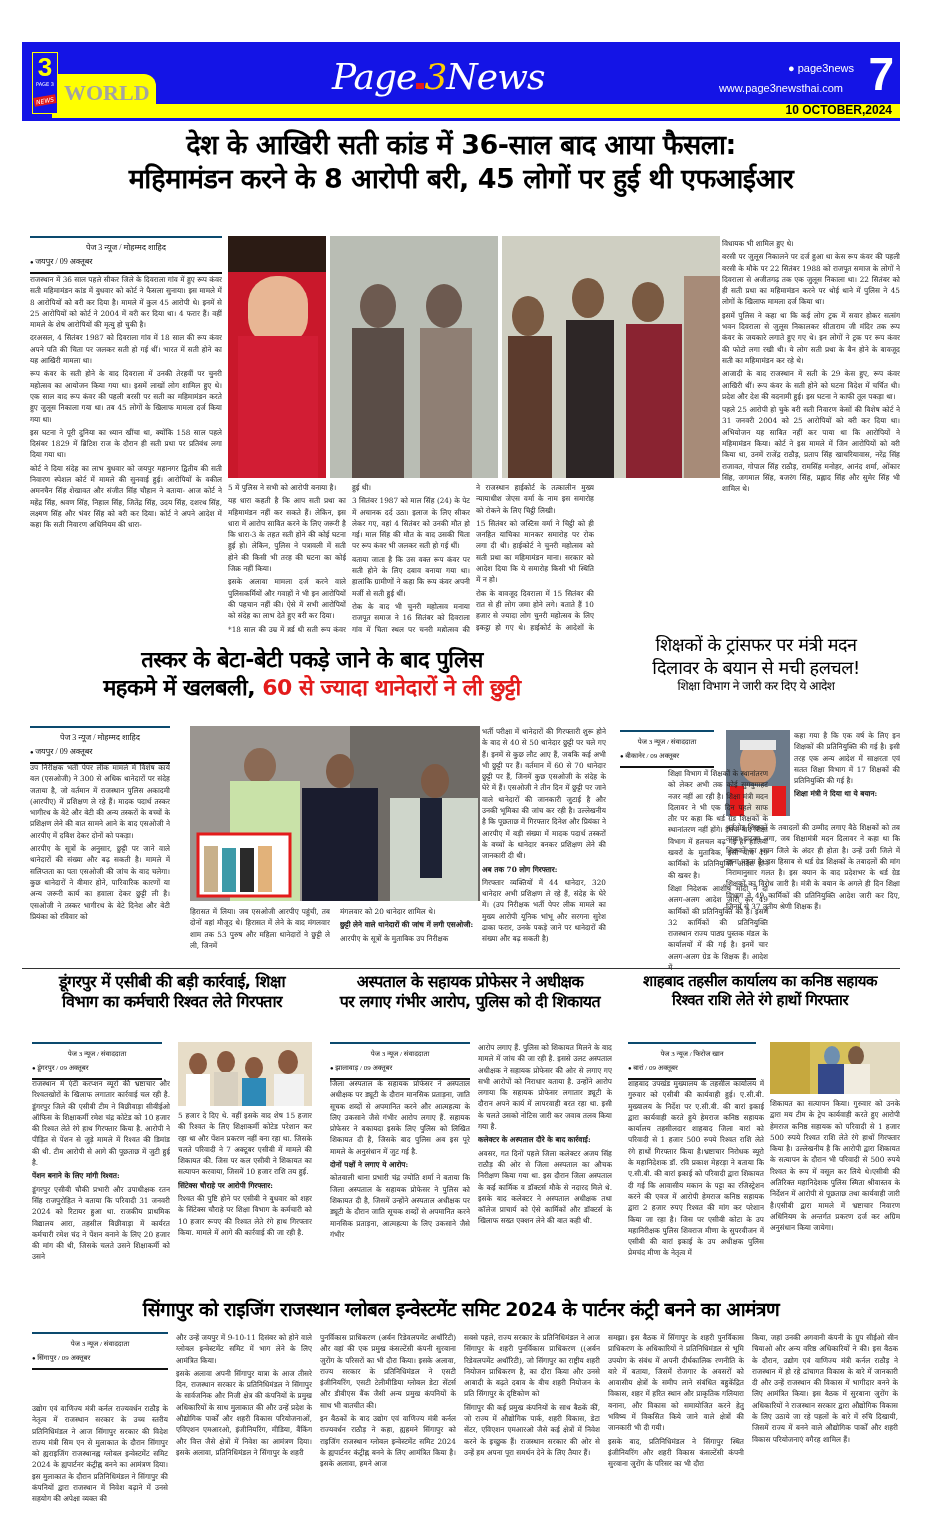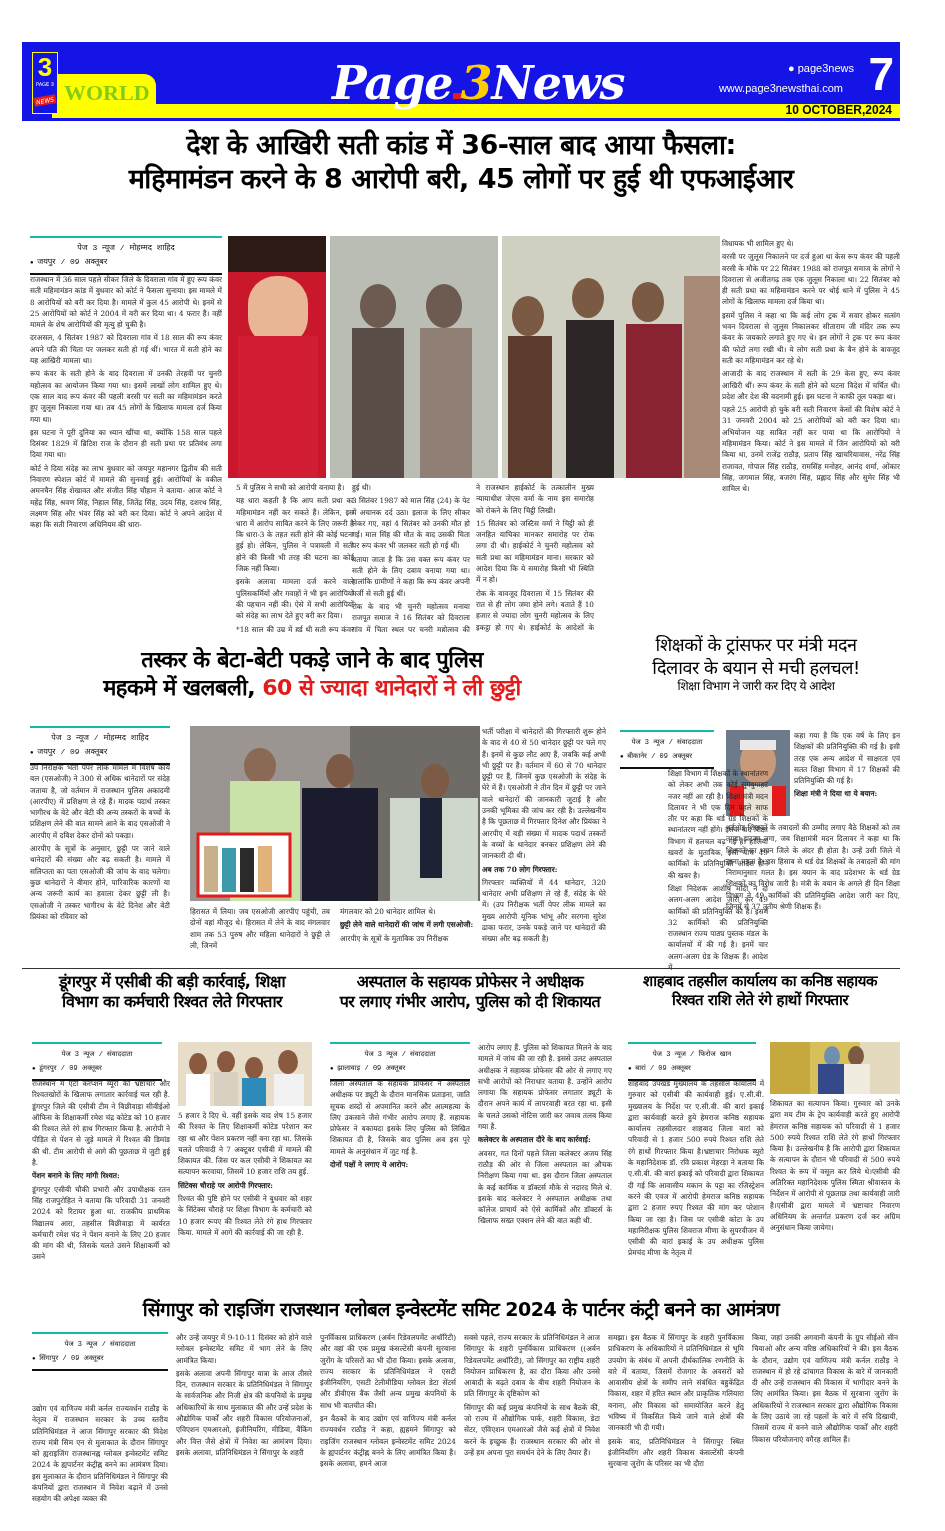--- a/index.html
+++ b/index.html
@@ -8,39 +8,39 @@
   .page { position: absolute; left: 22px; top: 42px; width: 878px; height: 1470px; }
 
   
   .mast { position: absolute; left: 0; top: 0; width: 878px; height: 76px; background: #1414e6; }
   .mast-yellow-band { position: absolute; left: 105px; top: 62px; width: 773px; height: 14px; background: #ffff00; }
   .mast-tab { position: absolute; left: 30px; top: 32px; width: 104px; height: 44px; background: #ffff00; border-top-right-radius: 12px; }
   .logo-box { position: absolute; left: 10px; top: 10px; width: 26px; height: 62px; background: #1414e6; border: 1px solid #ffff00; text-align: center; color: #ffff00; }
   .logo-three { font-family: "Liberation Sans", sans-serif; font-weight: bold; font-size: 26px; line-height: 28px; display: block; }
   .logo-small { font-size: 5px; color: #fff; display: block; line-height: 7px; }
   .logo-news { font-size: 6px; color: #fff; background: #e31b1b; display: inline-block; padding: 1px 2px; transform: rotate(-10deg); margin-top: 4px; font-style: italic; }
-  .section-label { position: absolute; left: 42px; top: 38px; font-family: "Liberation Serif", serif; font-weight: bold; font-size: 22px; color: #84cc16; }
-  .brand { position: absolute; left: 310px; top: 14px; font-family: "DejaVu Serif", serif; font-weight: bold; font-style: italic; font-size: 46px; color: #fff; letter-spacing: -1px; }
+  .section-label { position: absolute; left: 42px; top: 38px; font-family: "Liberation Serif", serif; font-weight: bold; font-size: 22px; color: #a3a3a3; }
+  .brand { position: absolute; left: 310px; top: 14px; font-family: "DejaVu Serif", serif; font-weight: normal; font-style: italic; font-size: 36px; color: #fff; letter-spacing: -1px; }
   .brand .three { color: #ffcc00; }
   .brand .red { display:inline-block; width: 8px; height: 6px; background:#e31b1b; }
   .social { position: absolute; right: 46px; top: 20px; color: #fff; font-size: 11px; font-family: "Liberation Sans", sans-serif; }
   .site { position: absolute; right: 57px; top: 40px; color: #fff; font-size: 11px; font-family: "Liberation Sans", sans-serif; }
   .pagenum { position: absolute; right: 6px; top: 4px; color: #fff; font-family: "Liberation Sans", sans-serif; font-weight: bold; font-size: 46px; line-height: 56px; }
   .date { position: absolute; right: 8px; top: 61px; color: #000; font-family: "Liberation Sans", sans-serif; font-weight: bold; font-size: 12px; }
   .mast-bottom { position: absolute; left: 0; top: 76px; width: 878px; height: 3px; background: #1414e6; }
 
   
   .hl { position: absolute; font-family: "DejaVu Sans", sans-serif; font-weight: bold; color: #000; text-align: center; line-height: 1.25; letter-spacing: -0.5px; }
   .hl .red { color: #e31b1b; }
 
   
   .col { position: absolute; font-family: "DejaVu Serif", serif; font-size: 7.3px; line-height: 11.3px; text-align: justify; color: #222; overflow: hidden; }
   .col p { margin-bottom: 2px; }
   .col .sub { font-weight: bold; }
-  .byline { position: absolute; font-family: Liberation Mono, monospace; font-size: 8px; color: #111; border-top: 2px solid #14b8a6; border-bottom: 2px solid #111; padding: 3px 0 3px 0; line-height: 14px; }
+  .byline { position: absolute; font-family: Liberation Serif, serif; font-size: 8px; color: #111; border-top: 2px solid #0c4a6e; border-bottom: 2px solid #111; padding: 3px 0 3px 0; line-height: 14px; }
   .byline .who { text-align: center; display: block; }
   .byline .where::before { content: "\25CF  "; font-size: 6px; }
 
   
   .photo { position: absolute; overflow: hidden; }
   .divider-h { position: absolute; height: 1px; background: #999; }
 </style>
 </head>
 <body>
 
@@ -101,21 +101,21 @@
       <ellipse cx="300" cy="80" rx="16" ry="20" fill="#7a5a42"></ellipse>
       <rect x="280" y="100" width="44" height="142" fill="#5c3b2d"></rect>
       <ellipse cx="360" cy="62" rx="16" ry="20" fill="#7a5a42"></ellipse>
       <rect x="338" y="84" width="48" height="158" fill="#2d2626"></rect>
       <ellipse cx="420" cy="66" rx="16" ry="20" fill="#7a5a42"></ellipse>
       <rect x="398" y="88" width="56" height="154" fill="#8a2331"></rect>
       <rect x="456" y="40" width="36" height="202" fill="#a78b78"></rect>
     </svg>
   </div>
 
-  <div class="col" style="left:206px; top:440px; width:118px; height:150px;margin-left:8px;">
+  <div class="col" style="left:206px; top:440px; width:118px; height:150px;">
     <p>5 में पुलिस ने सभी को आरोपी बनाया है।</p>
     <p>यह धारा कहती है कि आप सती प्रथा का महिमामंडन नहीं कर सकते हैं। लेकिन, इस धारा में आरोप साबित करने के लिए जरूरी है कि धारा-3 के तहत सती होने की कोई घटना हुई हो। लेकिन, पुलिस ने पत्रावली में सती होने की किसी भी तरह की घटना का कोई जिक्र नहीं किया।</p>
     <p>इसके अलावा मामला दर्ज करने वाले पुलिसकर्मियों और गवाहों ने भी इन आरोपियों की पहचान नहीं की। ऐसे में सभी आरोपियों को संदेह का लाभ देते हुए बरी कर दिया।</p>
     <p>*18 साल की उम्र में हुई थी सती रूप कंवर (18) जयपुर के ट्रांसपोर्ट कारोबारी बाल सिंह राठौड़ की सबसे छोटी बेटी थी। रूप कंवर की शादी सीकर के दिवराला गांव के माल सिंह से 17 जनवरी 1987 को</p>
   </div>
   <div class="col" style="left:330px; top:440px; width:118px; height:150px;">
     <p>हुई थी।</p>
     <p>3 सितंबर 1987 को माल सिंह (24) के पेट में अचानक दर्द उठा। इलाज के लिए सीकर लेकर गए, वहां 4 सितंबर को उनकी मौत हो गई। माल सिंह की मौत के बाद उसकी चिता पर रूप कंवर भी जलकर सती हो गई थीं।</p>
     <p>बताया जाता है कि उस वक्त रूप कंवर पर सती होने के लिए दबाव बनाया गया था। हालांकि ग्रामीणों ने कहा कि रूप कंवर अपनी मर्जी से सती हुई थीं।</p>
     <p>रोक के बाद भी चुनरी महोत्सव मनाया राजपूत समाज ने 16 सितंबर को दिवराला गांव में चिता स्थल पर चुनरी महोत्सव की घोषणा कर दी। कुछ ही दिनों में पूरे राजस्थान में यह चर्चा का विषय बन गया।</p>
@@ -249,20 +249,21 @@
     <div>अस्पताल के सहायक प्रोफेसर ने अधीक्षक</div>
     <div>पर लगाए गंभीर आरोप, पुलिस को दी शिकायत</div>
   </div>
   <div class="byline" style="left:308px; top:1000px; width:140px; font-size:7px;">
     <span class="who">पेज 3 न्यूज / संवाददाता</span>
     <span class="where">झालावाड़ / 09 अक्तूबर</span>
   </div>
   <div class="col" style="left:308px; top:1036px; width:140px; height:214px;">
     <p>जिला अस्पताल के सहायक प्रोफेसर ने अस्पताल अधीक्षक पर ड्यूटी के दौरान मानसिक प्रताड़ना, जाति सूचक शब्दों से अपमानित करने और आत्महत्या के लिए उकसाने जैसे गंभीर आरोप लगाए हैं. सहायक प्रोफेसर ने बकायदा इसके लिए पुलिस को लिखित शिकायत दी है, जिसके बाद पुलिस अब इस पूरे मामले के अनुसंधान में जुट गई है.</p>
     <p class="sub">दोनों पक्षों ने लगाए ये आरोप:</p>
+    <p>कोतवाली थाना प्रभारी चंद्र ज्योति शर्मा ने बताया कि जिला अस्पताल के सहायक प्रोफेसर ने पुलिस को शिकायत दी है, जिसमें उन्होंने अस्पताल अधीक्षक पर ड्यूटी के दौरान जाति सूचक शब्दों से अपमानित करने मानसिक प्रताड़ना, आत्महत्या के लिए उकसाने जैसे गंभीर</p>
   </div>
   <div class="col" style="left:456px; top:1000px; width:134px; height:250px;">
     <p>आरोप लगाए हैं. पुलिस को शिकायत मिलने के बाद मामले में जांच की जा रही है. इससे उलट अस्पताल अधीक्षक ने सहायक प्रोफेसर की ओर से लगाए गए सभी आरोपों को निराधार बताया है. उन्होंने आरोप लगाया कि सहायक प्रोफेसर लगातार ड्यूटी के दौरान अपने कार्य में लापरवाही बरत रहा था. इसी के चलते उसको नोटिस जारी कर जवाब तलब किया गया है.</p>
     <p class="sub">कलेक्टर के अस्पताल दौरे के बाद कार्रवाई:</p>
     <p>अवसर, गत दिनों पहले जिला कलेक्टर अजय सिंह राठौड़ की ओर से जिला अस्पताल का औचक निरीक्षण किया गया था. इस दौरान जिला अस्पताल के कई कार्मिक व डॉक्टर्स मौके से नदारद मिले थे. इसके बाद कलेक्टर ने अस्पताल अधीक्षक तथा कॉलेज प्राचार्य को ऐसे कार्मिकों और डॉक्टर्स के खिलाफ सख्त एक्शन लेने की बात कही थी.</p>
   </div>
 
   <div class="hl" style="left:598px; top:930px; width:280px; font-size:15px;">
     <div>शाहबाद तहसील कार्यालय का कनिष्ठ सहायक</div>
     <div>रिश्वत राशि लेते रंगे हाथों गिरफ्तार</div>

